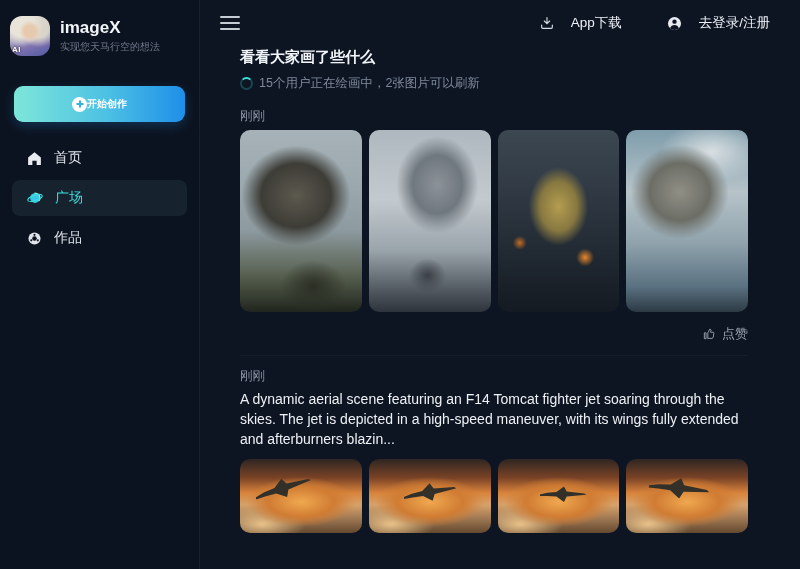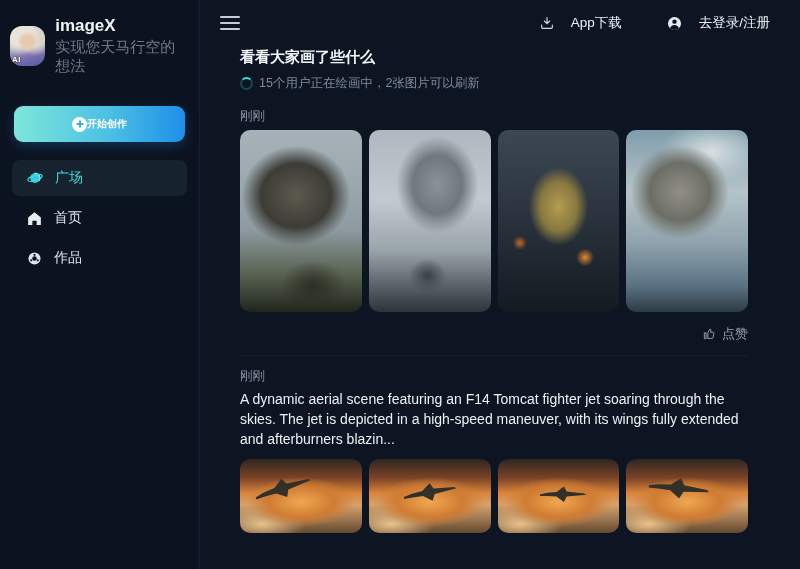--- a/index.html
+++ b/index.html
@@ -21,21 +21,21 @@
       radial-gradient(circle at 30% 22%, #e9e4da 0 28%, rgba(233,228,218,0) 52%),
       radial-gradient(circle at 72% 30%, #d9d4c9 0 24%, rgba(217,212,201,0) 48%),
       linear-gradient(160deg,#cfd3d8 0%,#b9b4c4 40%,#7a6fae 72%,#4f5aa0 100%);
   }
   .avatar-badge {
     position:absolute; left:2px; bottom:2px; font-size:8px; font-weight:bold;
     color:#ffffff; text-shadow:0 0 2px #000; letter-spacing:.5px;
   }
   .brand-text { display:flex; flex-direction:column; gap:2px; }
   .brand-name { font-size:17px; font-weight:bold; color:#f2f5f8; }
-  .brand-tagline { font-size:15px; color:#6e7888; }
+  .brand-tagline { font-size:10px; color:#6e7888; }
   .create-btn {
     margin:26px 14px 18px; height:36px; border:none; border-radius:9px;
     width:calc(100% - 28px); display:flex; align-items:center; justify-content:center;
     cursor:pointer; color:#fff; font-size:10px; font-weight:bold;
     background:linear-gradient(90deg,#7ee6d9 0%,#4cc0e4 55%,#1e8fe9 100%);
     box-shadow:0 4px 12px rgba(30,143,233,.25);
   }
   .plus-icon { width:15px; height:15px; border-radius:50%; background:#ffffff; position:relative; }
   .plus-icon::before, .plus-icon::after {
     content:""; position:absolute; background:#35b1dd; left:50%; top:50%;
@@ -124,33 +124,33 @@
       <span class="brand-tagline">实现您天马行空的想法</span>
     </div>
   </div>
 
   <button class="create-btn">
     <span class="plus-icon"></span>
     <span>开始创作</span>
   </button>
 
   <nav class="nav">
+    <div class="nav-item">
+      <svg width="17" height="17" viewBox="0 0 24 24">
+        <path d="M12 3 3 10.5V21h6v-6h6v6h6V10.5Z" fill="#e8ecf1"></path>
+      </svg>
+      <span>首页</span>
+    </div>
     <div class="nav-item active">
       <svg width="18" height="18" viewBox="0 0 24 24">
         <circle cx="12" cy="12" r="6.5" fill="#36c9e8"></circle>
         <path d="M12 5.5c3.6 0 6.5 2.9 6.5 6.5 0 1.2-.3 2.3-.9 3.2" fill="none" stroke="#7deee0" stroke-width="2" stroke-linecap="round"></path>
         <ellipse cx="12" cy="12" rx="10" ry="3.4" fill="none" stroke="#3bdcd9" stroke-width="1.6" transform="rotate(-18 12 12)"></ellipse>
       </svg>
       <span>广场</span>
-    </div>
-    <div class="nav-item">
-      <svg width="17" height="17" viewBox="0 0 24 24">
-        <path d="M12 3 3 10.5V21h6v-6h6v6h6V10.5Z" fill="#e8ecf1"></path>
-      </svg>
-      <span>首页</span>
     </div>
     <div class="nav-item">
       <svg width="17" height="17" viewBox="0 0 24 24">
         <circle cx="12" cy="12" r="8.5" fill="#dfe5ea"></circle>
         <circle cx="12" cy="12" r="3.2" fill="#0c1320"></circle>
         <circle cx="12" cy="6.8" r="1.5" fill="#0c1320"></circle>
         <circle cx="7.4" cy="14.6" r="1.5" fill="#0c1320"></circle>
         <circle cx="16.6" cy="14.6" r="1.5" fill="#0c1320"></circle>
       </svg>
       <span>作品</span>

